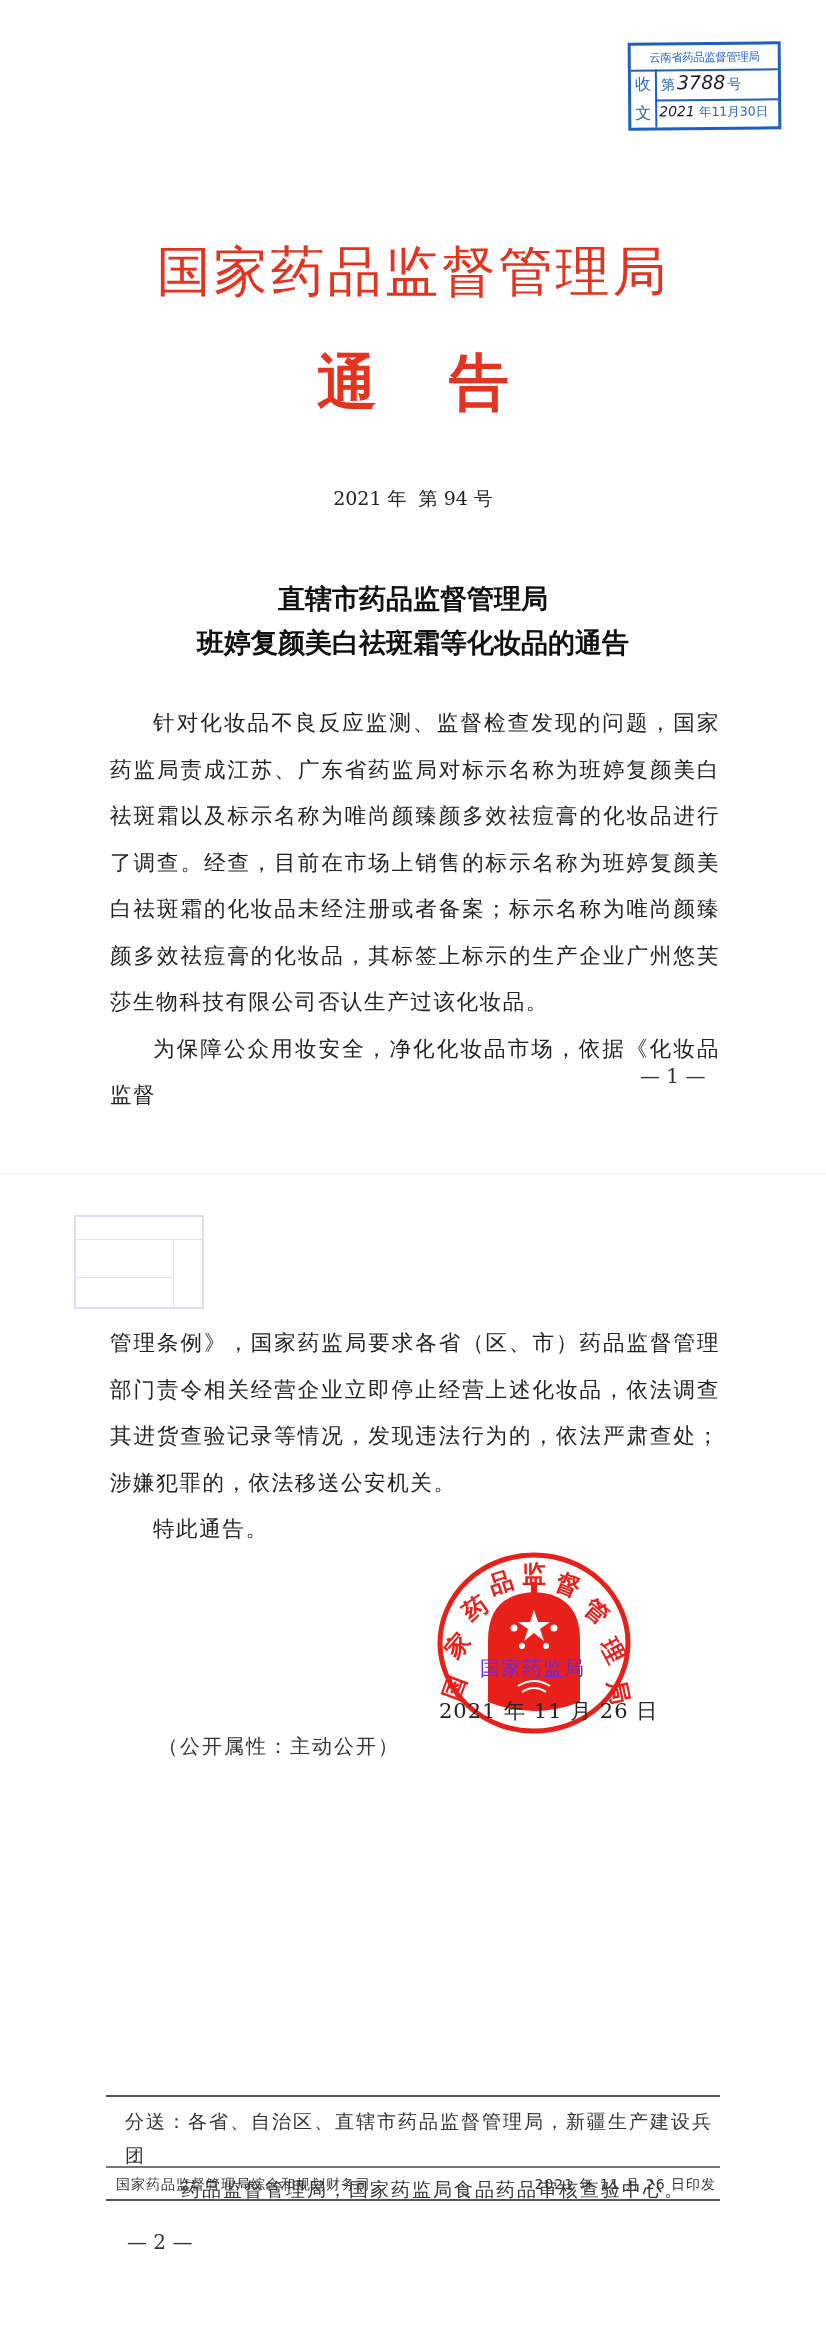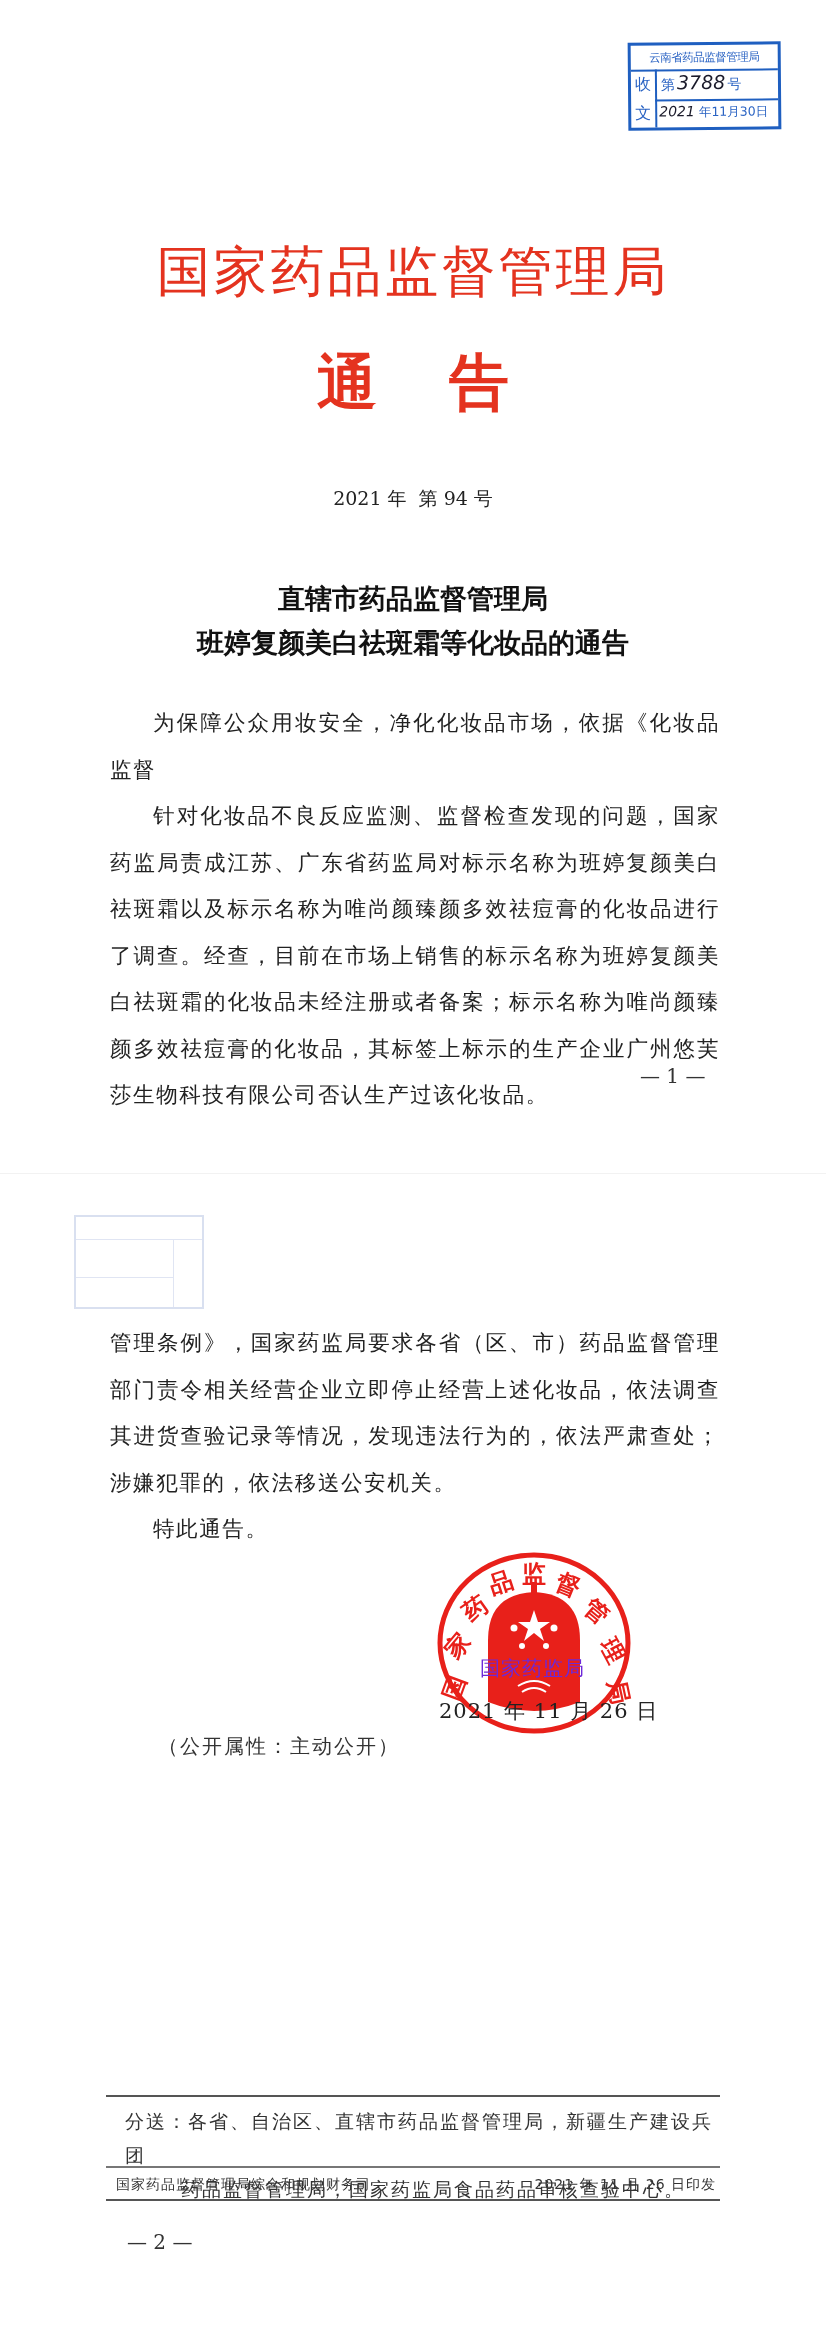--- a/index.html
+++ b/index.html
@@ -108,22 +108,22 @@
   <span>通</span><span>告</span>
 </div>
 <div class="doc-number" style="white-space:pre;">2021 年  第 94 号</div>
 
 <div class="doc-heading">
   <div>直辖市药品监督管理局</div>
   <div>班婷复颜美白祛斑霜等化妆品的通告</div>
 </div>
 
 <div class="body-text" style="top:700px;">
+  <p>针对化妆品不良反应监测、监督检查发现的问题，国家药监局责成江苏、广东省药监局对标示名称为班婷复颜美白祛斑霜以及标示名称为唯尚颜臻颜多效祛痘膏的化妆品进行了调查。经查，目前在市场上销售的标示名称为班婷复颜美白祛斑霜的化妆品未经注册或者备案；标示名称为唯尚颜臻颜多效祛痘膏的化妆品，其标签上标示的生产企业广州悠芙莎生物科技有限公司否认生产过该化妆品。</p>
   <p>为保障公众用妆安全，净化化妆品市场，依据《化妆品监督</p>
-  <p>针对化妆品不良反应监测、监督检查发现的问题，国家药监局责成江苏、广东省药监局对标示名称为班婷复颜美白祛斑霜以及标示名称为唯尚颜臻颜多效祛痘膏的化妆品进行了调查。经查，目前在市场上销售的标示名称为班婷复颜美白祛斑霜的化妆品未经注册或者备案；标示名称为唯尚颜臻颜多效祛痘膏的化妆品，其标签上标示的生产企业广州悠芙莎生物科技有限公司否认生产过该化妆品。</p>
 </div>
 
 <div class="page-num" style="left:640px; top:1064px;">— 1 —</div>
 
 <div class="page-divider"></div>
 
 <div class="ghost-stamp">
     <div class="gs-v"></div>
   </div>
 

